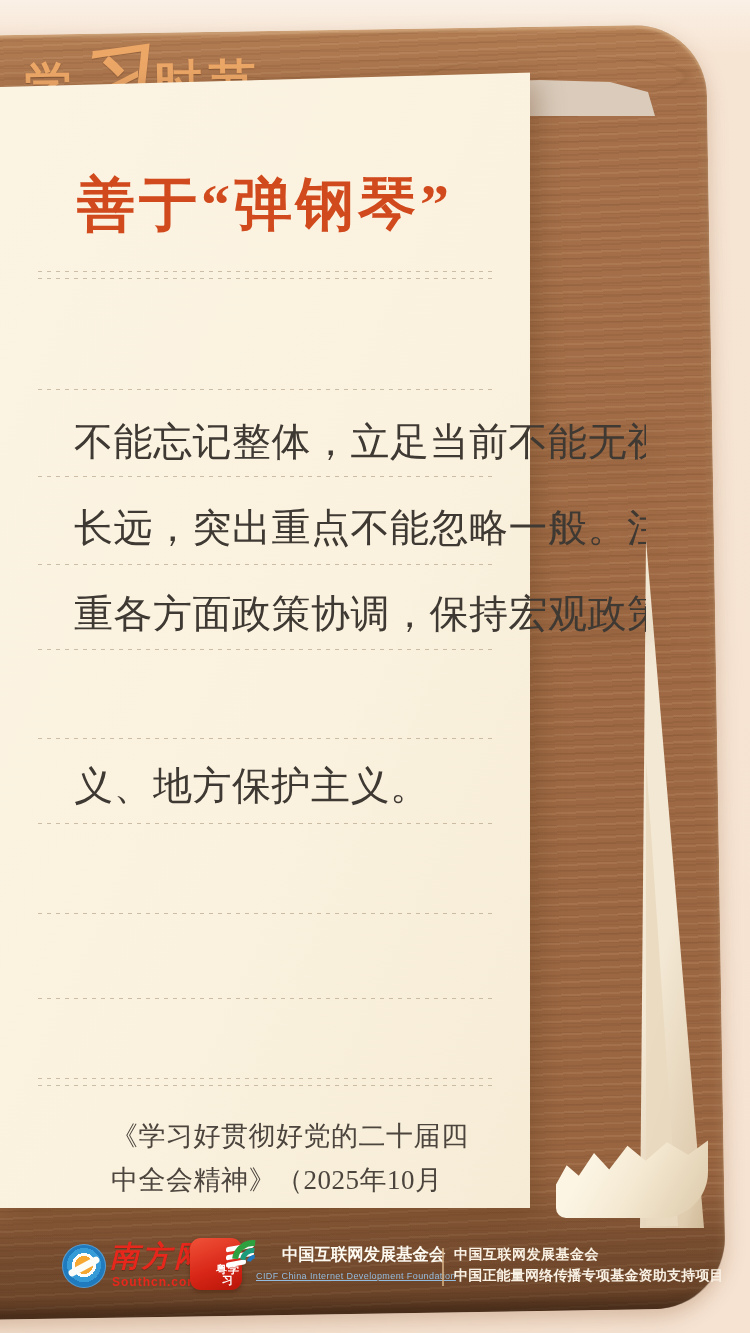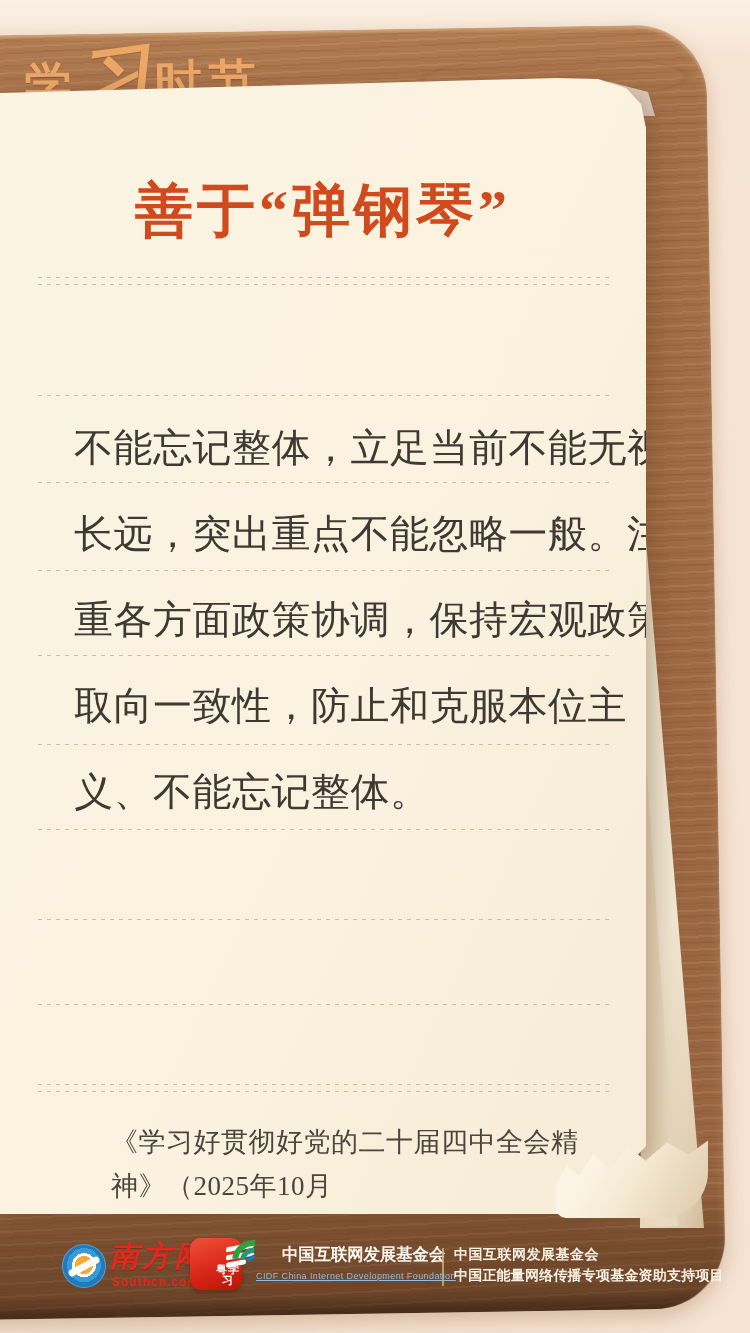--- a/index.html
+++ b/index.html
@@ -28,21 +28,21 @@
   
   .sheet2{position:absolute;left:0;top:76px;width:655px;height:40px;background:#DACBBB;z-index:2;
     clip-path:polygon(0 22px,540px 4px,610px 6px,648px 16px,655px 40px,0 40px);}
   .fan1{position:absolute;left:630px;top:540px;width:78px;height:688px;z-index:2;
     background:linear-gradient(105deg,#F3E8D4 55%,#DFCBAE 90%,#CDB795 100%);
     clip-path:polygon(16px 0,74px 100%,10px 100%);}
   .fan2{position:absolute;left:646px;top:760px;width:42px;height:466px;z-index:2;opacity:.9;
     background:#E9D9BF;clip-path:polygon(0 0,32px 100%,0 100%);}
 
   .paper-wrap{position:absolute;left:0;top:0;z-index:3;filter:drop-shadow(7px 10px 14px rgba(100,62,30,.38));}
-  .paper{position:absolute;left:0;top:76px;width:646px;height:1138px;
+  .paper{position:absolute;left:0;top:70px;width:530px;height:1138px;
     background:linear-gradient(115deg,#FCF4E3 0%,#FAF1DE 60%,#F6ECD6 100%);
     clip-path:polygon(0 17px,556px 2px,598px 3px,626px 12px,641px 28px,646px 52px,646px 1070px,582px 1138px,0 1138px);}
 
   .curlwrap{position:absolute;left:556px;top:1130px;width:152px;height:88px;z-index:4;border-radius:6px 10px 46px 10px;overflow:hidden;}
   .curl{position:absolute;inset:0;filter:drop-shadow(-3px -4px 5px rgba(110,78,45,.38));
     background:linear-gradient(120deg,#FCF5E4 25%,#F4E8D1 55%,#DCC9A9 100%);
     clip-path:polygon(0 62%,7% 40%,15% 52%,25% 26%,35% 45%,47% 18%,59% 35%,73% 14%,87% 28%,100% 12%,100% 100%,0 100%);}
 
   
   .rule{position:absolute;left:38px;right:34px;height:1px;opacity:.55;
@@ -113,22 +113,21 @@
       <div class="rule" style="top:668px"></div>
       <div class="rule" style="top:753px"></div>
       <div class="rule" style="top:843px"></div>
       <div class="rule" style="top:928px"></div>
       <div class="rule" style="top:1008px"></div>
       <div class="rule" style="top:1015px"></div>
 
       <div class="bodyline" style="top:349px">不能忘记整体，立足当前不能无视</div>
       <div class="bodyline" style="top:435px">长远，突出重点不能忽略一般。注</div>
       <div class="bodyline" style="top:521px">重各方面政策协调，保持宏观政策</div>
-      <div class="bodyline" style="top:607px">取向一致性，防止和克服本位主</div>
-      <div class="bodyline" style="top:693px">义、不能忘记整体。</div>
+      <div class="bodyline" style="top:693px">义、地方保护主义。</div>
 
       <div class="citation">
         <div>《学习好贯彻好党的二十届四中全会精神》（2025年10月</div>
         <div>23日），《求是》杂志2026年第1期</div>
       </div>
     </div>
   </div>
 
   <div class="curlwrap">
     <div class="curl"></div>

